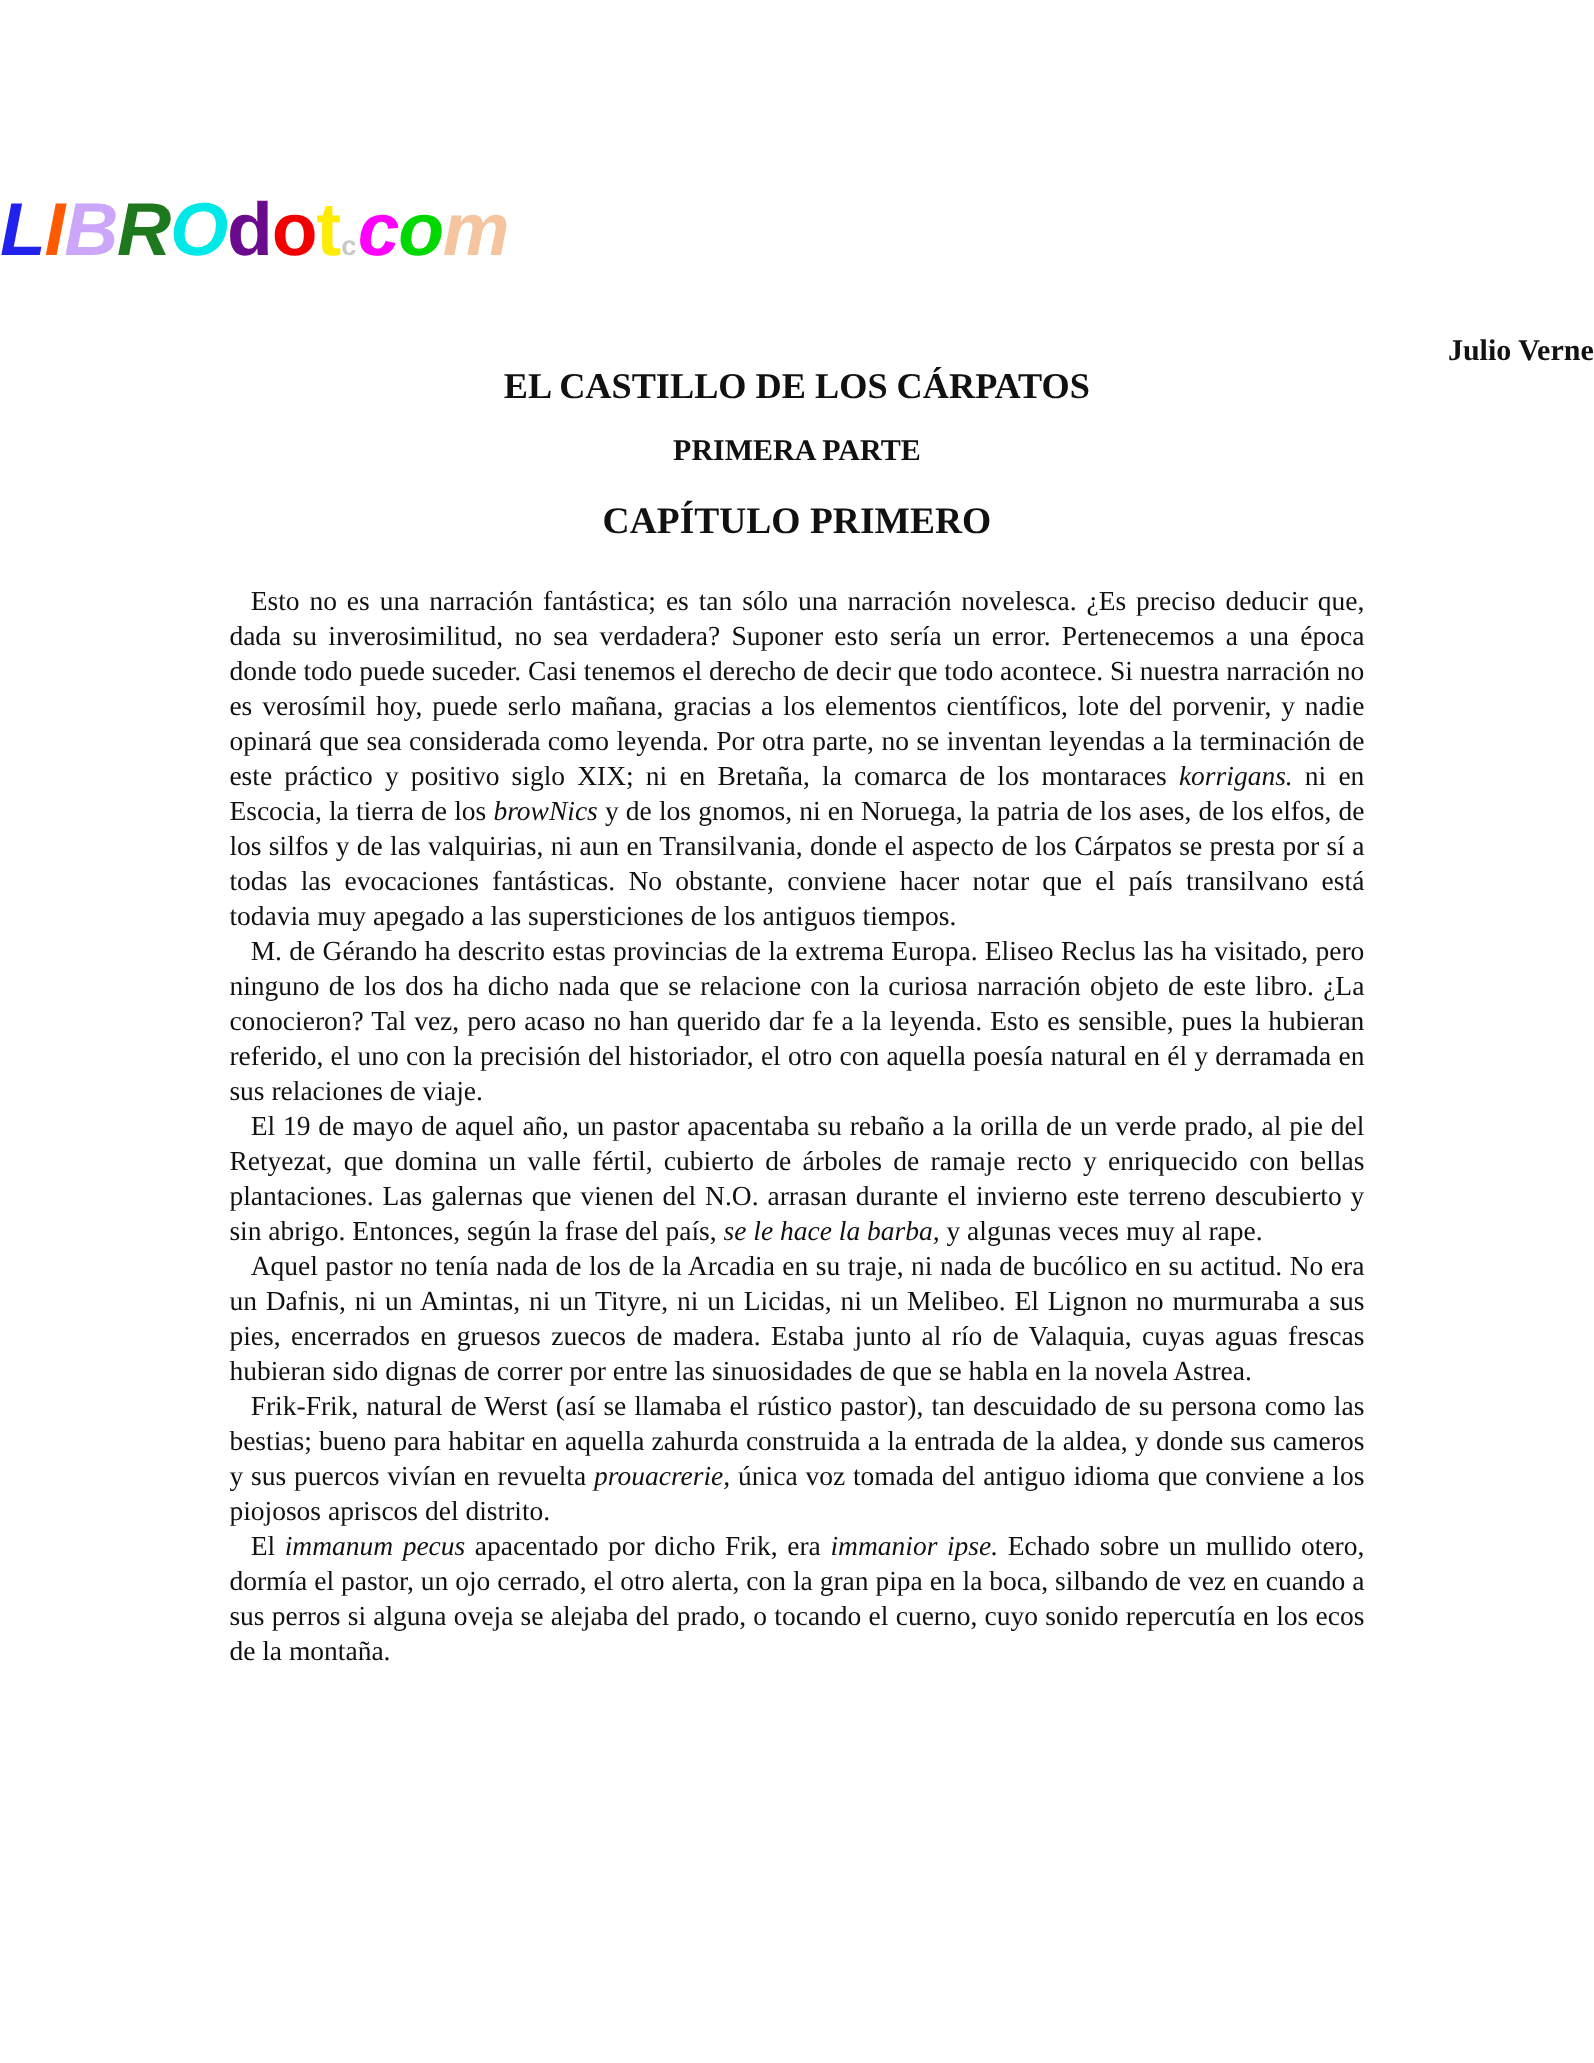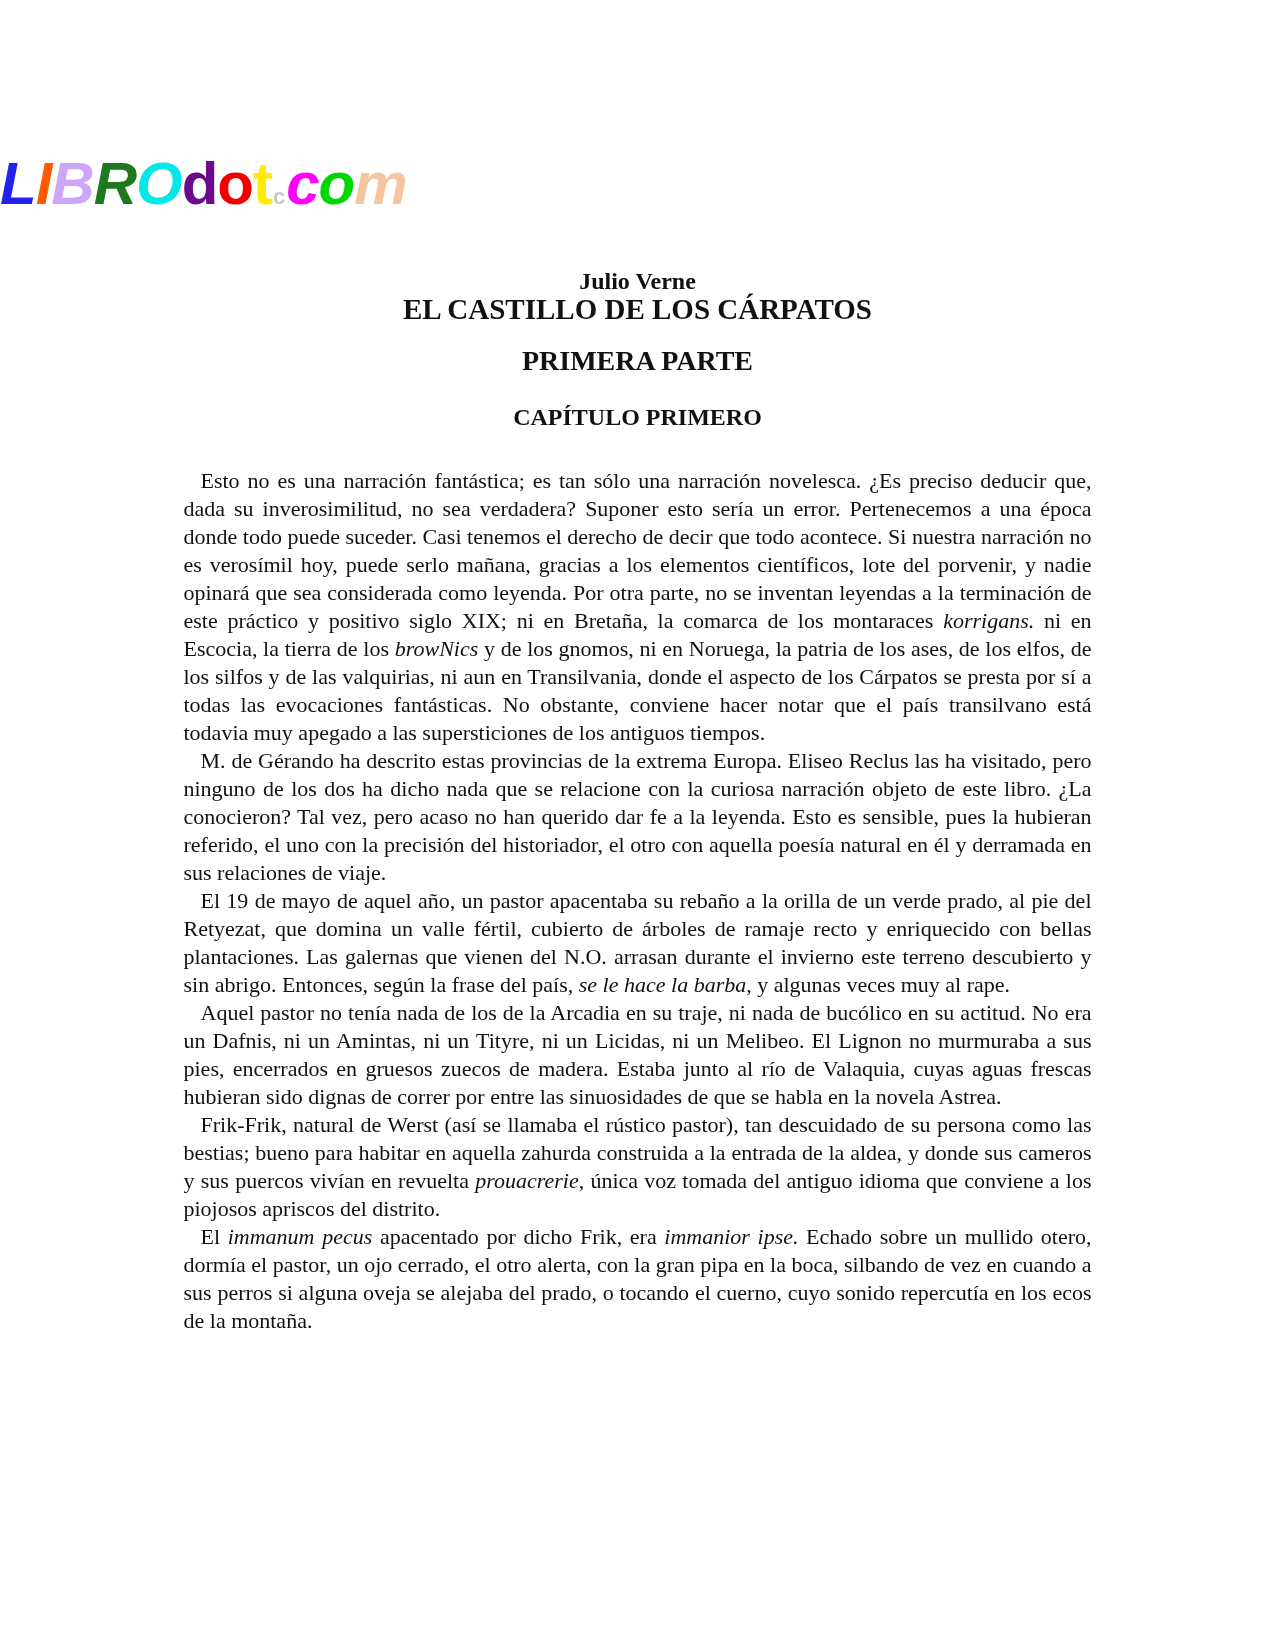--- a/index.html
+++ b/index.html
@@ -34,24 +34,24 @@
   .lg-upright { font-style: normal; }
   .lg-small {
     font-style: normal;
     font-size: 22px;
     vertical-align: baseline;
     letter-spacing: 0;
     padding: 0 1px;
   }
   
   .header { text-align: center; font-weight: bold; color: #111111; }
-  .author  { margin-top: 34px; font-size: 24px; line-height: 28px; }
+  .author  { margin-top: 34px; font-size: 24px; line-height: 28px; text-align: right; }
   .title   { font-size: 29px; line-height: 28px; }
-  .part    { margin-top: 24px; font-size: 28px; line-height: 28px; }
-  .chapter { margin-top: 28px; font-size: 24px; line-height: 28px; text-align: center; }
+  .part    { margin-top: 24px; font-size: 24px; line-height: 28px; }
+  .chapter { margin-top: 28px; font-size: 30px; line-height: 28px; text-align: center; }
   
   .bodytext {
     width: 908px;
     margin: 36px auto 0 auto;
     font-size: 22px;
     line-height: 28px;
     text-align: justify;
     color: #111111;
   }
   .bodytext p {

